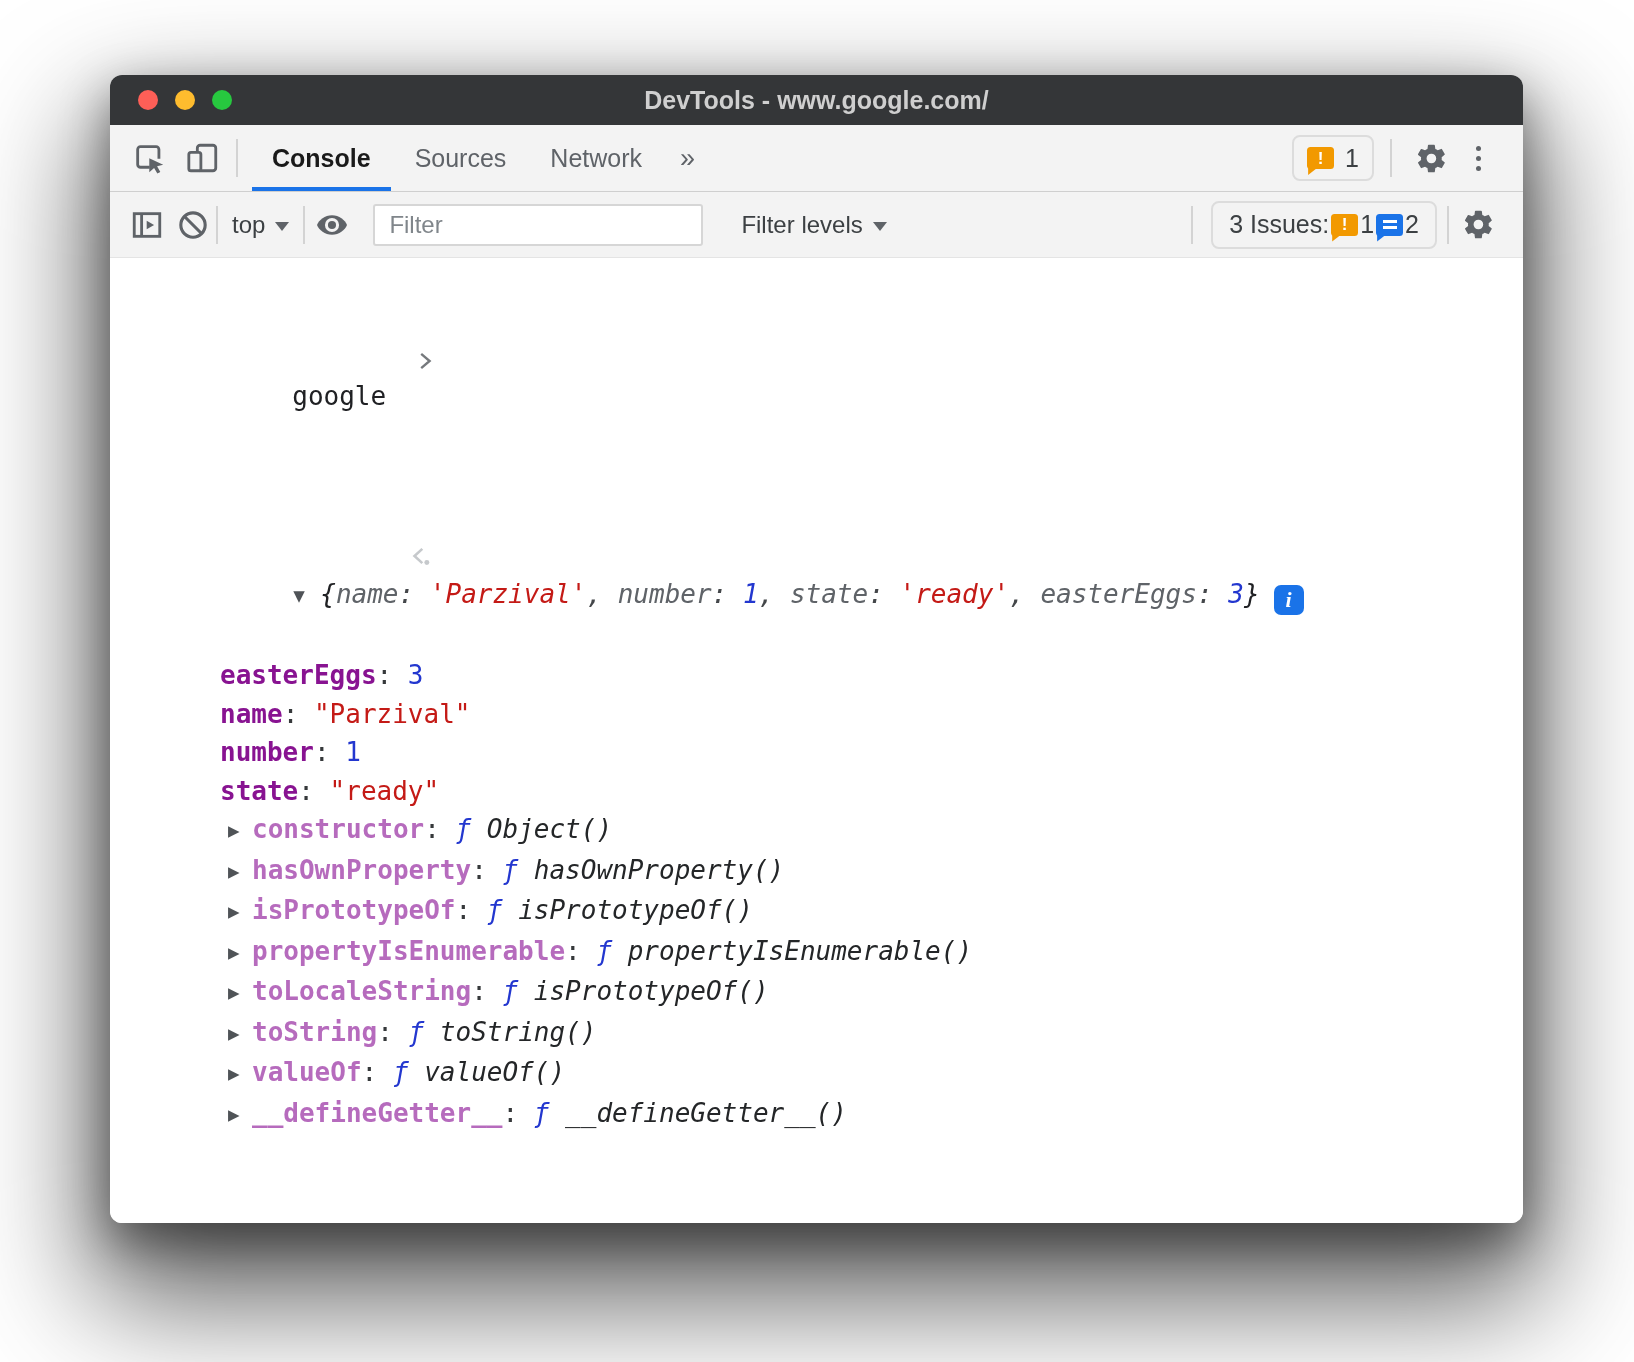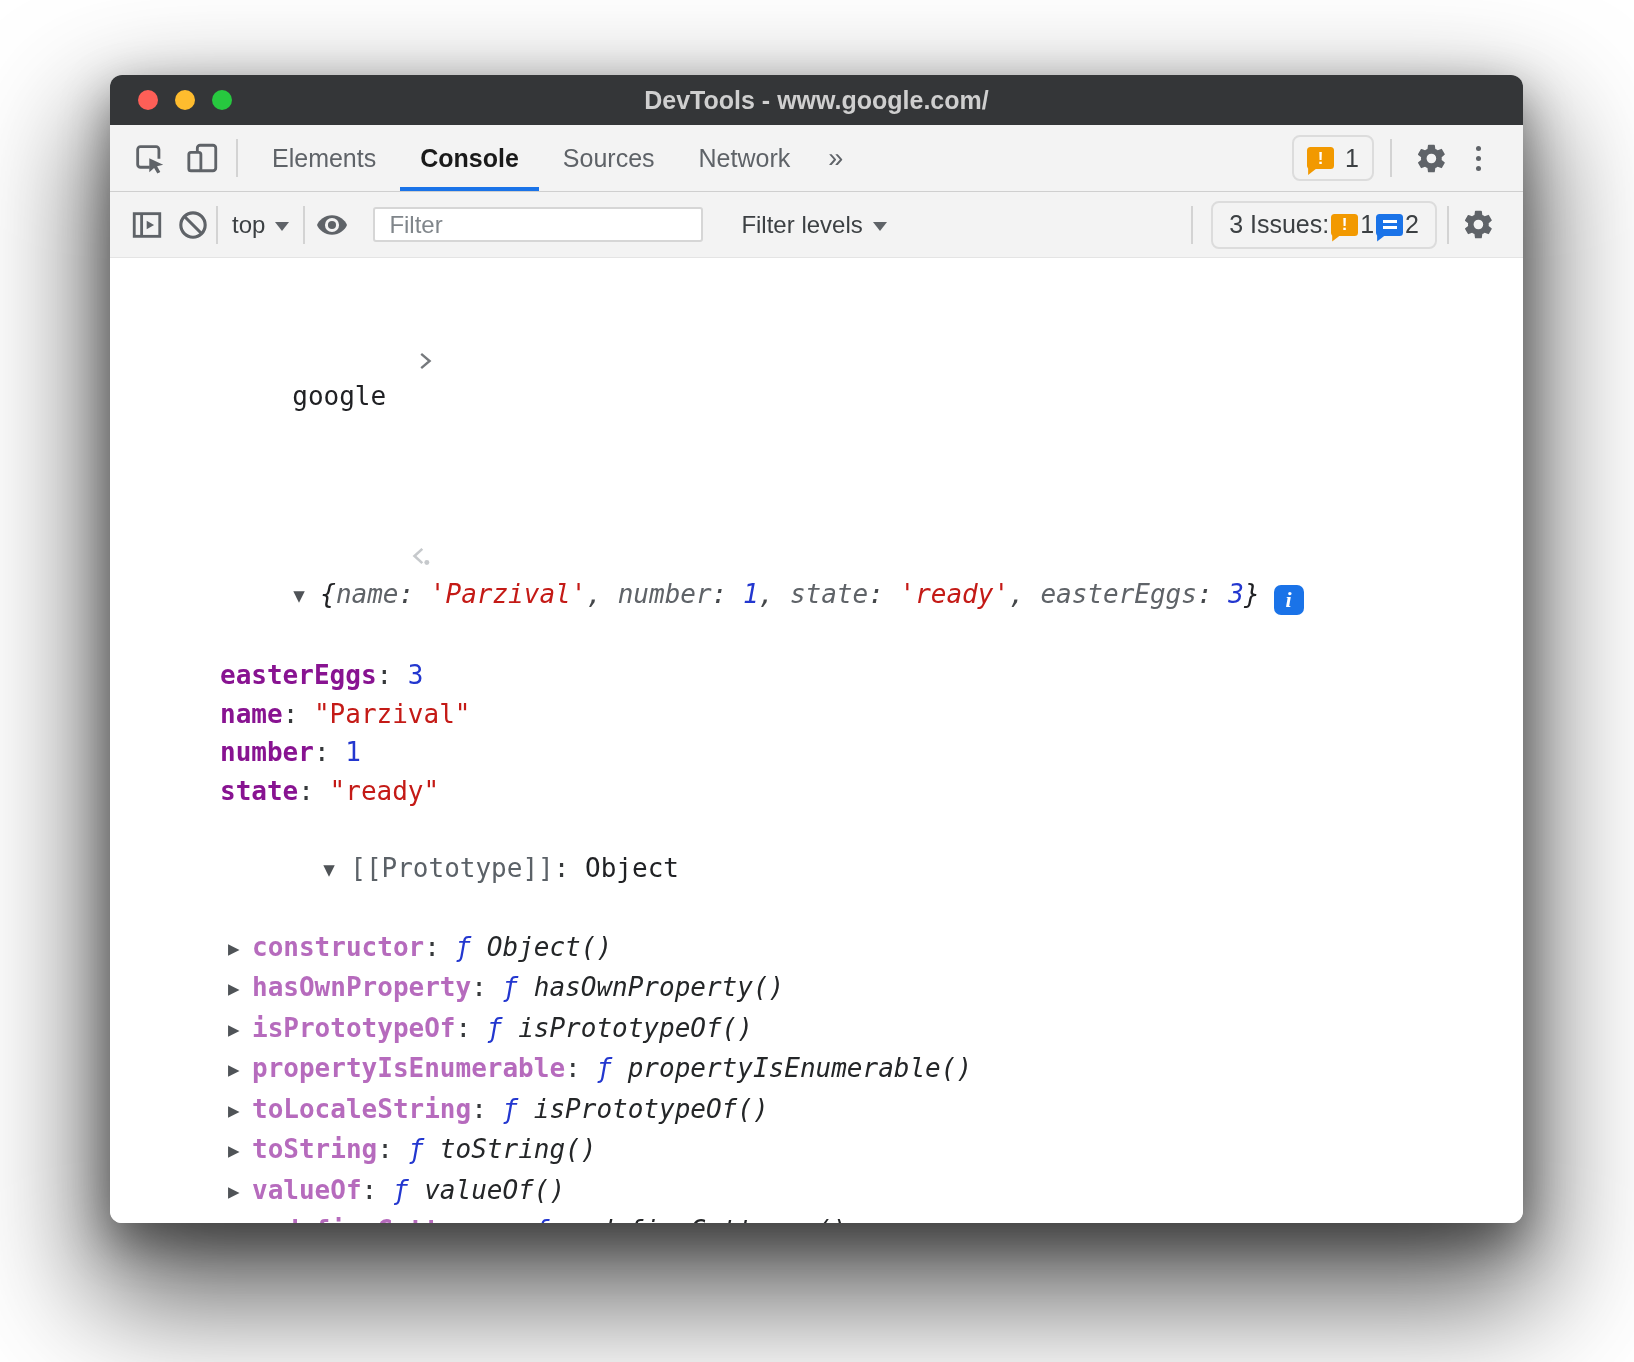--- a/index.html
+++ b/index.html
@@ -54,21 +54,21 @@
 
   .kebab { display:flex; flex-direction:column; gap:5px; padding:6px; }
   .kebab i { width:5px; height:5px; border-radius:50%; background:#5f6368; }
 
   
   .ctoolbar { height:66px; background:#f3f3f3; border-bottom:1px solid #e4e4e4;
               display:flex; align-items:center; flex:0 0 auto; padding:0 22px 0 14px; }
   .dd { display:flex; align-items:center; gap:10px; font-size:24px; color:#3c4043; padding:0 14px; }
   .dd-arrow { width:0; height:0; border-left:7px solid transparent; border-right:7px solid transparent;
               border-top:9px solid #5f6368; margin-top:3px; }
-  .filter { width:330px; height:35px; border:2px solid #d6d6d6; border-radius:3px;
+  .filter { width:330px; height:42px; border:2px solid #d6d6d6; border-radius:3px;
             background:#fff; font-size:24px; color:#202124; padding:0 14px; margin-left:14px;
             font-family:"Liberation Sans", sans-serif; outline:none; }
   .filter::placeholder { color:#80868b; }
   .issues-pill { display:flex; align-items:center; gap:2px; border:2px solid #dcdcdc;
                  border-radius:8px; height:48px; padding:0 16px; background:#f3f3f3; }
   .issues-label { font-size:25px; color:#3c4043; }
 
   
   .console { flex:1 1 auto; background:#fff; position:relative;
              font-family:"DejaVu Sans Mono", monospace; font-size:26px; }
@@ -134,21 +134,20 @@
       </span>
       <span class="icon-btn">
         <svg width="34" height="34" viewBox="0 0 24 24">
           <rect x="8" y="3" width="13" height="18" rx="2" fill="none" stroke="#5f6368" stroke-width="2"></rect>
           <rect x="2" y="8" width="8.5" height="13" rx="1.5" fill="#f3f3f3" stroke="#5f6368" stroke-width="2"></rect>
         </svg>
       </span>
     </div>
     <div class="vdiv"></div>
     <div class="tabstrip">
-        <div class="tab">Elements</div>
         <div class="tab active">Console</div>
         <div class="tab">Sources</div>
         <div class="tab">Network</div>
       </div>
     <div class="tab-more">»</div>
 
     <div class="tb-right">
       <div class="pill">
         <span class="bubble warn">
             <span class="excl">!</span>
@@ -241,23 +240,20 @@
         </span><span class="caret">▼</span><span><span class="tok tok-brace">{</span><span class="tok tok-key">name</span><span class="tok tok-punct">: </span><span class="tok tok-str">'Parzival'</span><span class="tok tok-punct">, </span><span class="tok tok-key">number</span><span class="tok tok-punct">: </span><span class="tok tok-num">1</span><span class="tok tok-punct">, </span><span class="tok tok-key">state</span><span class="tok tok-punct">: </span><span class="tok tok-str">'ready'</span><span class="tok tok-punct">, </span><span class="tok tok-key">easterEggs</span><span class="tok tok-punct">: </span><span class="tok tok-num">3</span><span class="tok tok-brace">}</span></span><span class="info-chip">i</span>
       </div>
 
       <div>
           <div class="crow r-prop"><span class="k-own">easterEggs</span><span class="punct">: </span><span class="v-num">3</span></div>
           <div class="crow r-prop"><span class="k-own">name</span><span class="punct">: </span><span class="v-str">"Parzival"</span></div>
           <div class="crow r-prop"><span class="k-own">number</span><span class="punct">: </span><span class="v-num">1</span></div>
           <div class="crow r-prop"><span class="k-own">state</span><span class="punct">: </span><span class="v-str">"ready"</span></div>
         </div>
 
-      <div class="crow r-proto-hdr">
-        <span class="caret">▼</span><span class="proto-label">[[Prototype]]</span><span class="punct">: </span><span class="proto-val">Object</span>
-      </div>
 
       <div>
           <div class="crow r-member"><span class="caret small">▶</span><span class="k-dim">constructor</span><span class="punct">: </span><span class="fn-sym">ƒ </span><span class="fn-name">Object()</span></div>
           <div class="crow r-member"><span class="caret small">▶</span><span class="k-dim">hasOwnProperty</span><span class="punct">: </span><span class="fn-sym">ƒ </span><span class="fn-name">hasOwnProperty()</span></div>
           <div class="crow r-member"><span class="caret small">▶</span><span class="k-dim">isPrototypeOf</span><span class="punct">: </span><span class="fn-sym">ƒ </span><span class="fn-name">isPrototypeOf()</span></div>
           <div class="crow r-member"><span class="caret small">▶</span><span class="k-dim">propertyIsEnumerable</span><span class="punct">: </span><span class="fn-sym">ƒ </span><span class="fn-name">propertyIsEnumerable()</span></div>
           <div class="crow r-member"><span class="caret small">▶</span><span class="k-dim">toLocaleString</span><span class="punct">: </span><span class="fn-sym">ƒ </span><span class="fn-name">isPrototypeOf()</span></div>
           <div class="crow r-member"><span class="caret small">▶</span><span class="k-dim">toString</span><span class="punct">: </span><span class="fn-sym">ƒ </span><span class="fn-name">toString()</span></div>
           <div class="crow r-member"><span class="caret small">▶</span><span class="k-dim">valueOf</span><span class="punct">: </span><span class="fn-sym">ƒ </span><span class="fn-name">valueOf()</span></div>
           <div class="crow r-member"><span class="caret small">▶</span><span class="k-dim">__defineGetter__</span><span class="punct">: </span><span class="fn-sym">ƒ </span><span class="fn-name">__defineGetter__()</span></div>

